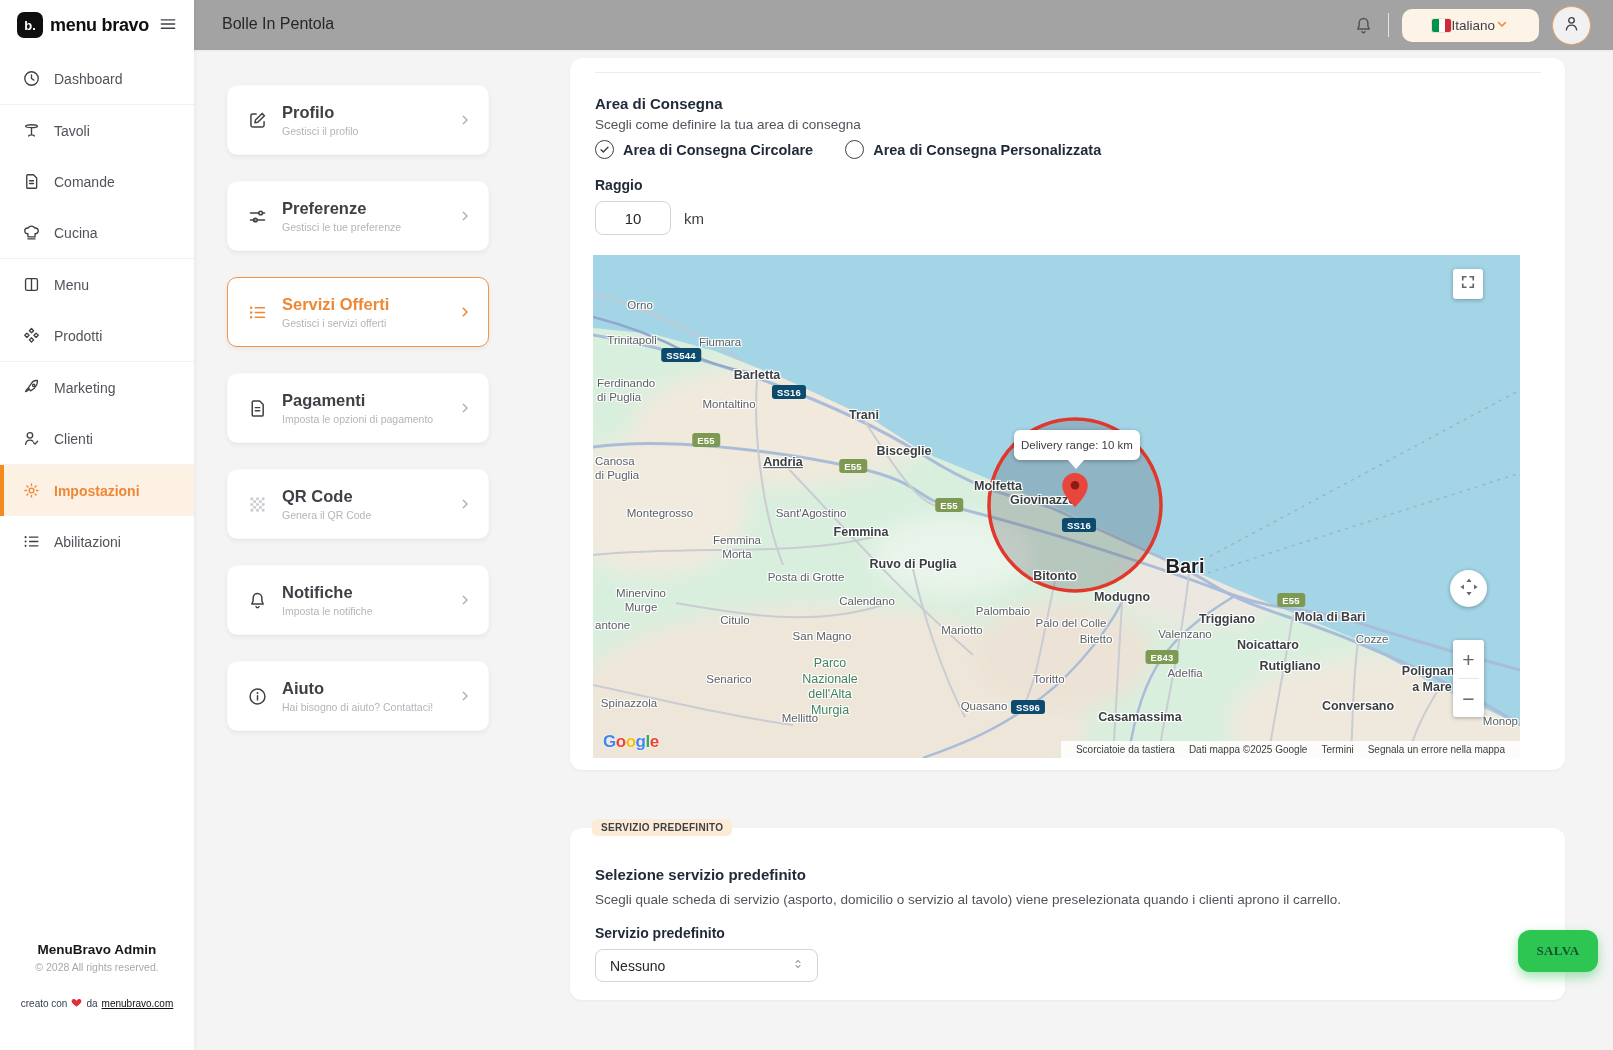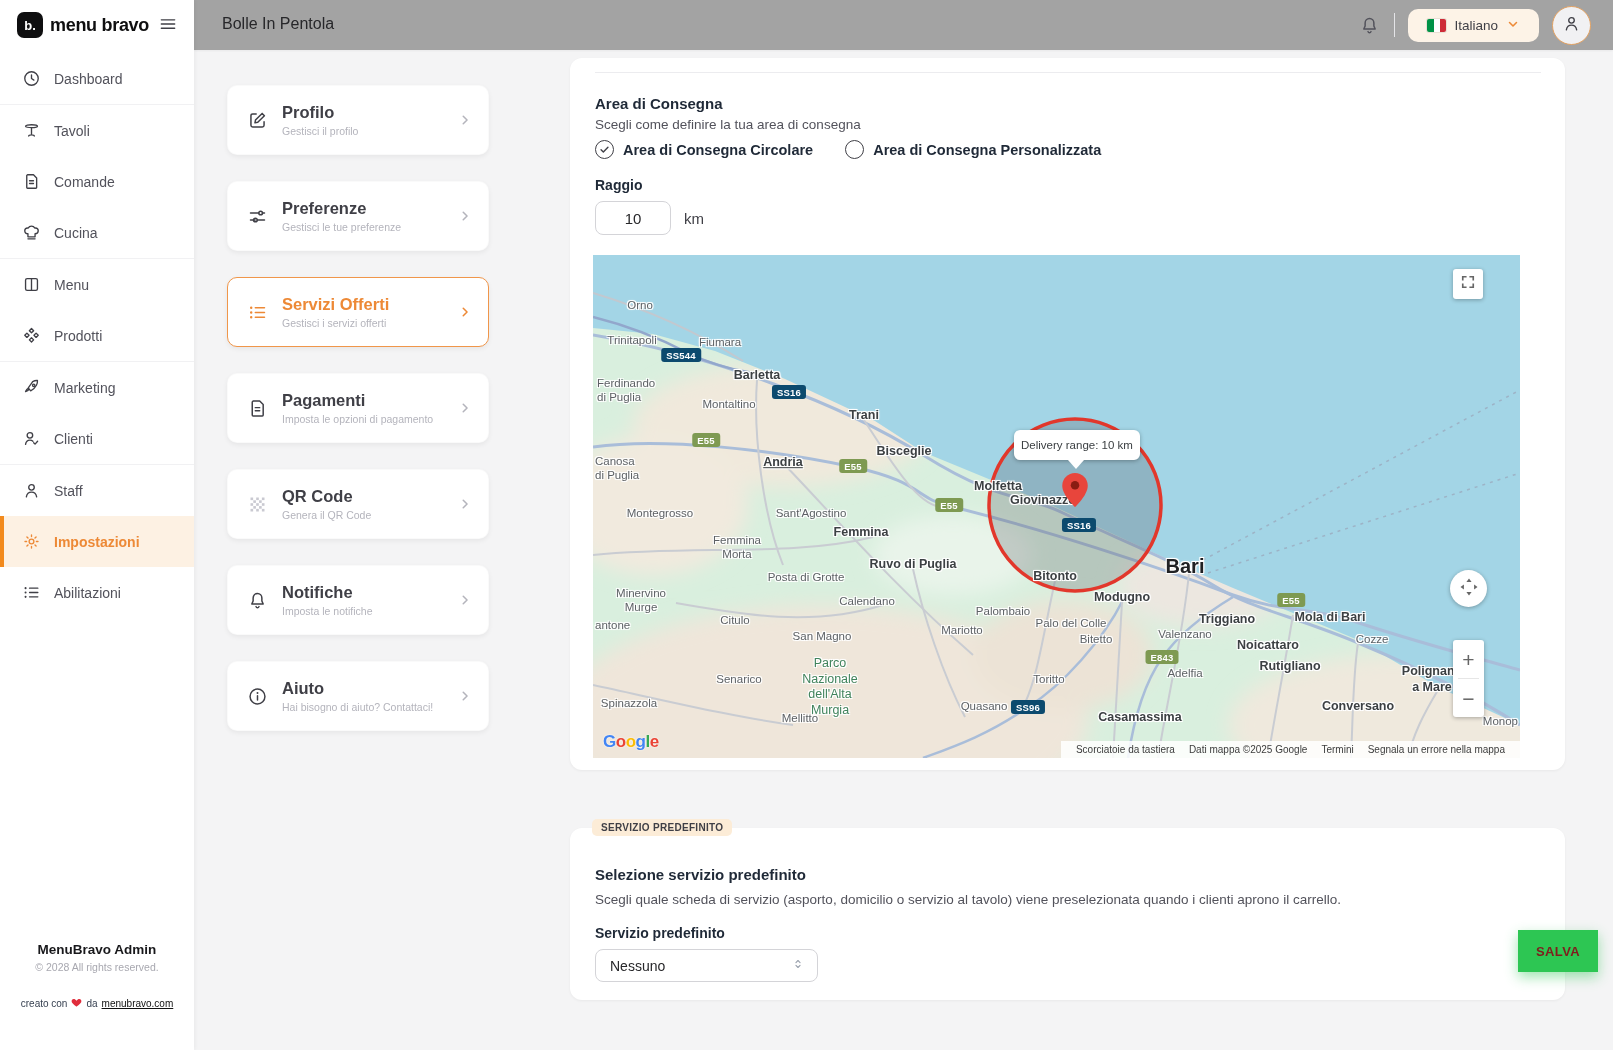--- a/index.html
+++ b/index.html
@@ -8,22 +8,22 @@
   #app{position:relative;width:1613px;height:1050px;}
 
   
   .header{position:absolute;left:194px;top:0;width:1419px;height:50px;background:#a3a3a3;
           box-shadow:0 1px 2px rgba(0,0,0,.05);z-index:5;}
   .header-title{position:absolute;left:28px;top:15px;font-size:16px;font-weight:500;color:#27272a;}
   .header-right{position:absolute;right:22px;top:0;height:50px;display:flex;align-items:center;gap:13px;}
   .icon-btn{width:24px;height:24px;color:#52525b;background:none;border:none;padding:0;cursor:pointer;}
   .icon-btn svg{width:21px;height:21px;display:block;margin:auto;}
   .vdiv{width:1px;height:24px;background:#e4e4e7;}
-  .lang-pill{display:flex;align-items:center;gap:8px;background:#fdf3e7;border:none;border-radius:10px;
-             padding:8px 19px;cursor:pointer;font-family:inherit;}
+  .lang-pill{display:flex;align-items:center;gap:0;background:#fdf3e7;border:none;border-radius:10px;
+             padding:8px 30px;cursor:pointer;font-family:inherit;}
   .flag{width:19px;height:13px;border-radius:2px;overflow:hidden;display:flex;box-shadow:0 0 0 1px rgba(0,0,0,.08);}
   .flag i{flex:1;} .flag i:nth-child(1){background:#009246;} .flag i:nth-child(2){background:#fff;} .flag i:nth-child(3){background:#ce2b37;}
   .lang-label{font-size:13.5px;font-weight:500;color:#3f3f46;}
   .lang-pill svg{width:14px;height:14px;color:#ed8936;}
   .avatar{width:37px;height:37px;border-radius:50%;background:#f1f1f3;border:1.5px solid #e3a262;
           display:flex;align-items:center;justify-content:center;cursor:pointer;}
   .avatar svg{width:19px;height:19px;color:#3f3f46;}
 
   
   .sidebar{position:absolute;left:0;top:0;width:194px;height:1050px;background:#fff;z-index:6;
@@ -123,23 +123,23 @@
              letter-spacing:.3px;padding:3px 9px;border-radius:5px;}
   .svc-title{position:absolute;left:25px;top:38px;font-size:15px;font-weight:700;color:#1f2937;}
   .svc-desc{position:absolute;left:25px;top:64px;font-size:13.5px;color:#52525b;}
   .svc-label{position:absolute;left:25px;top:97px;font-size:14px;font-weight:700;color:#1f2937;}
   .svc-select{position:absolute;left:25px;top:121px;width:223px;height:33px;border:1px solid #d4d4d8;border-radius:8px;
               box-sizing:border-box;display:flex;align-items:center;justify-content:space-between;
               padding:0 12px 0 14px;font-size:14px;color:#27272a;cursor:pointer;background:#fff;}
   .svc-select svg{width:14px;height:14px;color:#9ca3af;}
 
   
-  .save-btn{position:absolute;left:1518px;top:930px;width:80px;height:42px;background:#2dc653;color:#7f1d1d;
-            border:none;border-radius:0;font-size:13px;font-weight:700;letter-spacing:.4px;
-            font-family:Liberation Sans, sans-serif;box-shadow:0 5px 12px rgba(45,198,83,.45);cursor:pointer;z-index:9;}
+  .save-btn{position:absolute;left:1518px;top:930px;width:80px;height:42px;background:#2dc653;color:#14532d;
+            border:none;border-radius:12px;font-size:13px;font-weight:700;letter-spacing:.4px;
+            font-family:Liberation Serif, serif;box-shadow:0 5px 12px rgba(45,198,83,.45);cursor:pointer;z-index:9;}
 </style>
 </head>
 <body>
 
 <div id="app">
 
   <div class="header">
     <div class="header-title">Bolle In Pentola</div>
     <div class="header-right">
       <button class="icon-btn">
@@ -250,29 +250,20 @@
           <span class="nav-ic">
             <svg viewBox="0 0 24 24" fill="none" stroke="currentColor" stroke-width="1.7" stroke-linecap="round" stroke-linejoin="round">
               <circle cx="10" cy="8" r="3.5"></circle>
               <path d="M4.5 19.5c.5-3.5 2.6-5.5 5.5-5.5 1.5 0 2.8.5 3.8 1.4"></path>
               <path d="M14.7 17.3l1.8 1.8 3.2-3.6"></path>
             </svg>
           </span>
           <span>Clienti</span>
         </div>
         <div class="nav-divider"></div>
-        <div class="nav-item">
-          <span class="nav-ic">
-            <svg viewBox="0 0 24 24" fill="none" stroke="currentColor" stroke-width="1.7" stroke-linecap="round" stroke-linejoin="round">
-              <circle cx="12" cy="8" r="3.5"></circle>
-              <path d="M5.5 20c.7-4 3-6 6.5-6s5.8 2 6.5 6"></path>
-            </svg>
-          </span>
-          <span>Staff</span>
-        </div>
         <div class="nav-item active">
           <span class="nav-ic">
             <svg viewBox="0 0 24 24" fill="none" stroke="currentColor" stroke-width="1.7" stroke-linecap="round" stroke-linejoin="round">
               <circle cx="12" cy="12" r="3"></circle>
               <path d="M12 3.8v2M12 18.2v2M3.8 12h2M18.2 12h2M6.2 6.2l1.4 1.4M16.4 16.4l1.4 1.4M17.8 6.2l-1.4 1.4M7.6 16.4l-1.4 1.4"></path>
             </svg>
           </span>
           <span>Impostazioni</span>
         </div>
         <div class="nav-item">
@@ -539,21 +530,21 @@
           <span class="mlab" style="top: 384px; left: 503px;">Bitetto</span>
           <span class="mlab" style="top: 379px; left: 592px;">Valenzano</span>
           <span class="mlab" style="top: 384px; left: 779px;">Cozze</span>
           <span class="mlab city" style="top: 391px; left: 675px;">Noicattaro</span>
           <span class="mlab park" style="top: 432px; left: 237px;">Parco
 Nazionale
 dell'Alta
 Murgia</span>
           <span class="mlab city" style="top: 412px; left: 697px;">Rutigliano</span>
           <span class="mlab" style="top: 418px; left: 592px;">Adelfia</span>
-          <span class="mlab" style="top: 424px; left: 146px;">Senarico</span>
+          <span class="mlab" style="top: 424px; left: 136px;">Senarico</span>
           <span class="mlab" style="top: 424px; left: 456px;">Toritto</span>
           <span class="mlab city" style="top: 425px; left: 839px;">Polignano
 a Mare</span>
           <span class="mlab" style="top: 448px; left: 36px;">Spinazzola</span>
           <span class="mlab" style="top: 451px; left: 391px;">Quasano</span>
           <span class="mlab city" style="top: 452px; left: 765px;">Conversano</span>
           <span class="mlab" style="top: 463px; left: 207px;">Mellitto</span>
           <span class="mlab city" style="top: 463px; left: 547px;">Casamassima</span>
           <span class="mlab" style="top: 466px; left: 925px; transform: translate(-100%, -50%);">Monop</span>
         </div>

